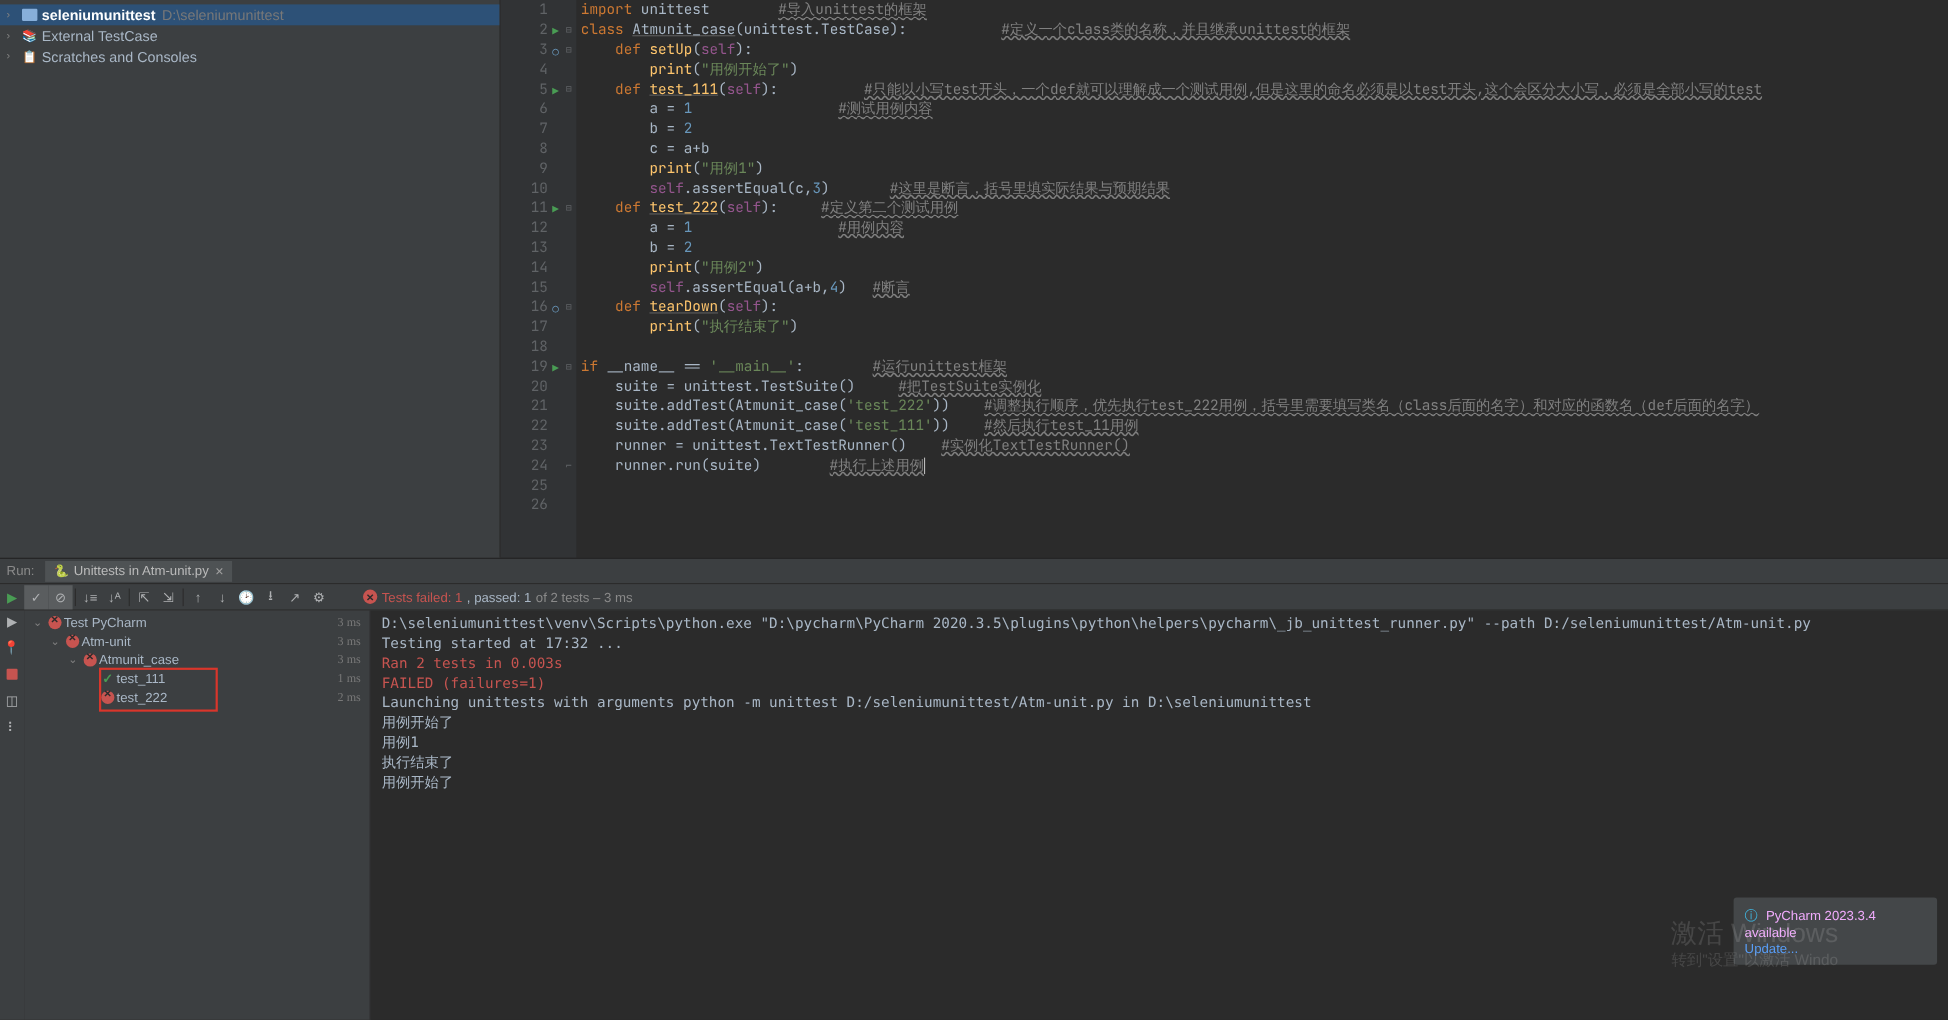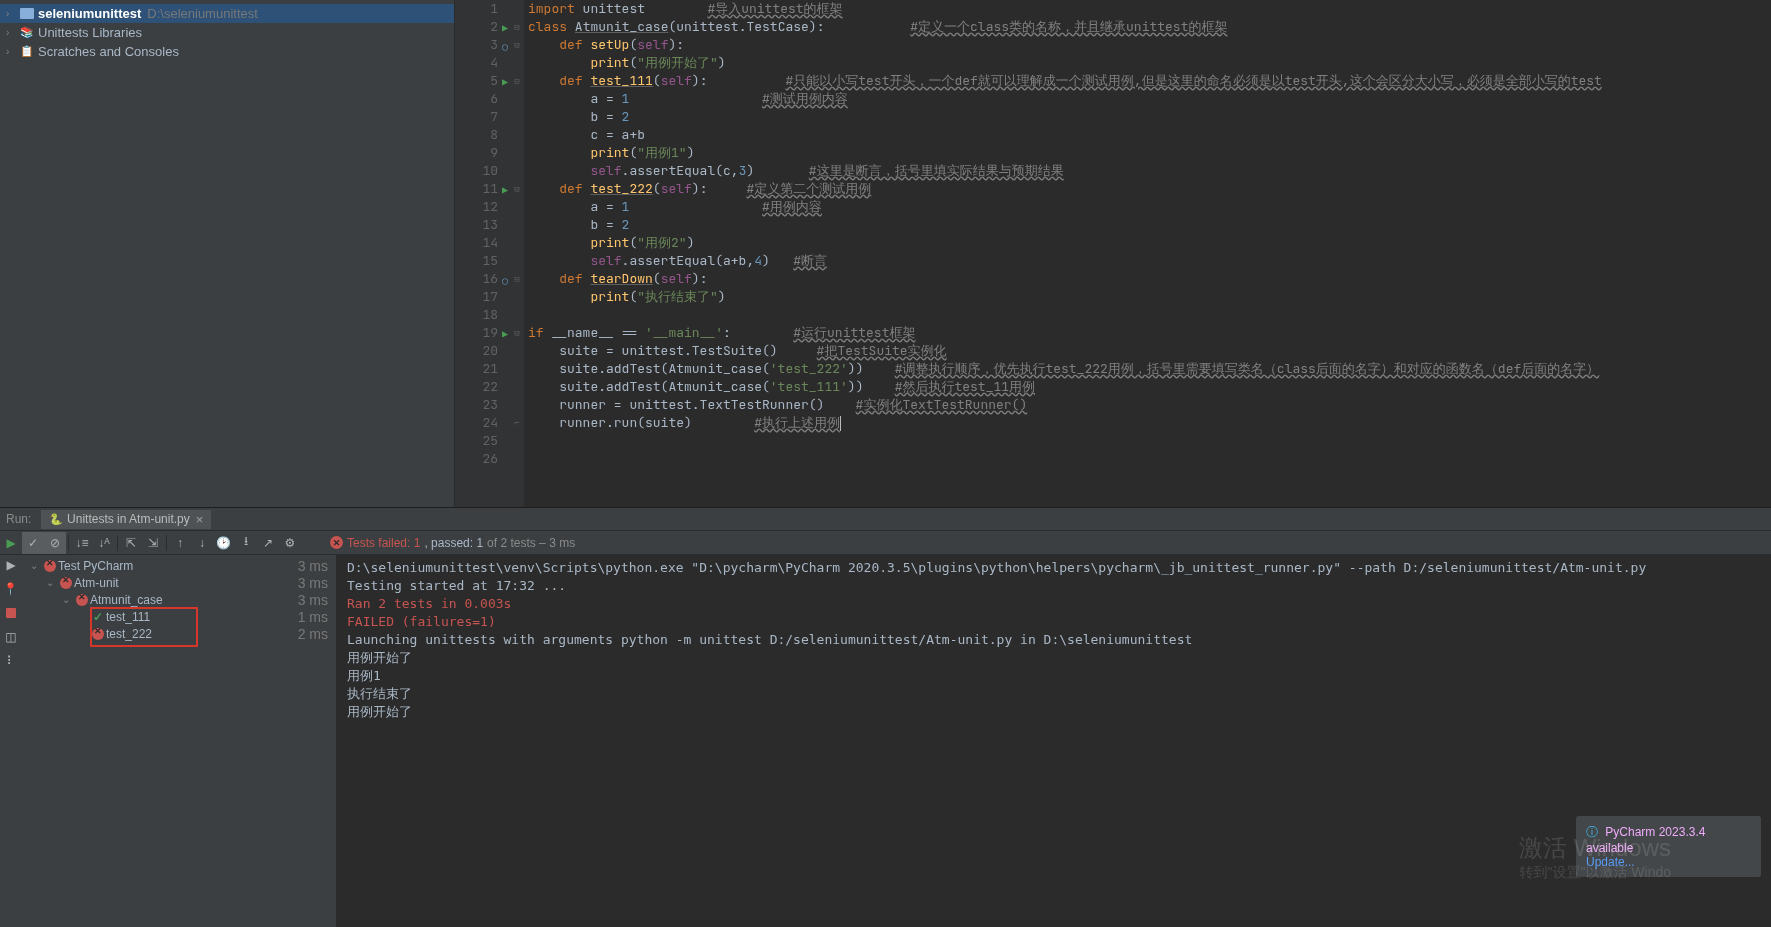--- a/index.html
+++ b/index.html
@@ -59,21 +59,21 @@
 .red-sq { width:10px; height:10px; background:#c75450; border-radius:1px;}
 
 .test-tree { width:315px; background:#3c3f41; border-right:1px solid #2b2b2b; position:relative;}
 .test-tree-inner { padding-top:2px;}
 .tt-row { display:flex; align-items:center; height:17px; padding-left:8px; font-size:12px; cursor:pointer;}
 .tt-row .arrow { width:12px; color:#808080; font-size:10px;}
 .tt-row .status-ic { width:16px; display:inline-flex; align-items:center; justify-content:center;}
 .fail-ic { width:12px; height:12px; border-radius:50%; background:#c75450; display:inline-block; position:relative;}
 .fail-ic::after { content:"✕"; position:absolute; left:2px; top:-2px; font-size:9px; color:#2b2b2b; font-weight:bold;}
 .pass-ic { color:#499c54; font-weight:bold;}
-.tt-time { margin-left:auto; margin-right:8px; color:#787878; font-size:14px;}
+.tt-time { margin-left:auto; margin-right:8px; color:#787878; font-size:11px;font-family:Liberation Serif, serif;}
 .highlight-box { position:absolute; border:2px solid #d9362b; pointer-events:none;}
 
 .console { flex:1; padding:4px 10px; font-family:Consolas,monospace; font-size:13px; line-height:18px; white-space:pre; overflow:auto;}
 .console .red { color:#c75450;}
 .console .plain { color:#a9b7c6;}
 
 .notif { position:absolute; right:10px; bottom:50px; width:185px; background:rgba(70,73,75,.95); padding:8px 10px; font-size:12px; color:#bbb; border-radius:3px;}
 .notif .title { color:#f0abfc;}
 .notif .link { color:#589df6; cursor:pointer;}
 .notif .info-ic { color:#40b6e0; margin-right:4px;}
@@ -91,21 +91,21 @@
         <span class="arrow">›</span>
         <span class="icon">
             <span class="folder-icon"></span>
           </span>
         <b>seleniumunittest</b>
         <span class="path-hint">D:\seleniumunittest</span>
       </div>
       <div class="tree-row">
         <span class="arrow">›</span>
         <span class="icon lib-icon"></span>
-        <span>Unittests Libraries</span>
+        <span>External TestCase</span>
       </div>
       <div class="tree-row">
         <span class="arrow">›</span>
         <span class="icon scr-icon"></span>
         <span>Scratches and Consoles</span>
       </div>
     </div>
   </div>
 
   <div class="editor-area">

